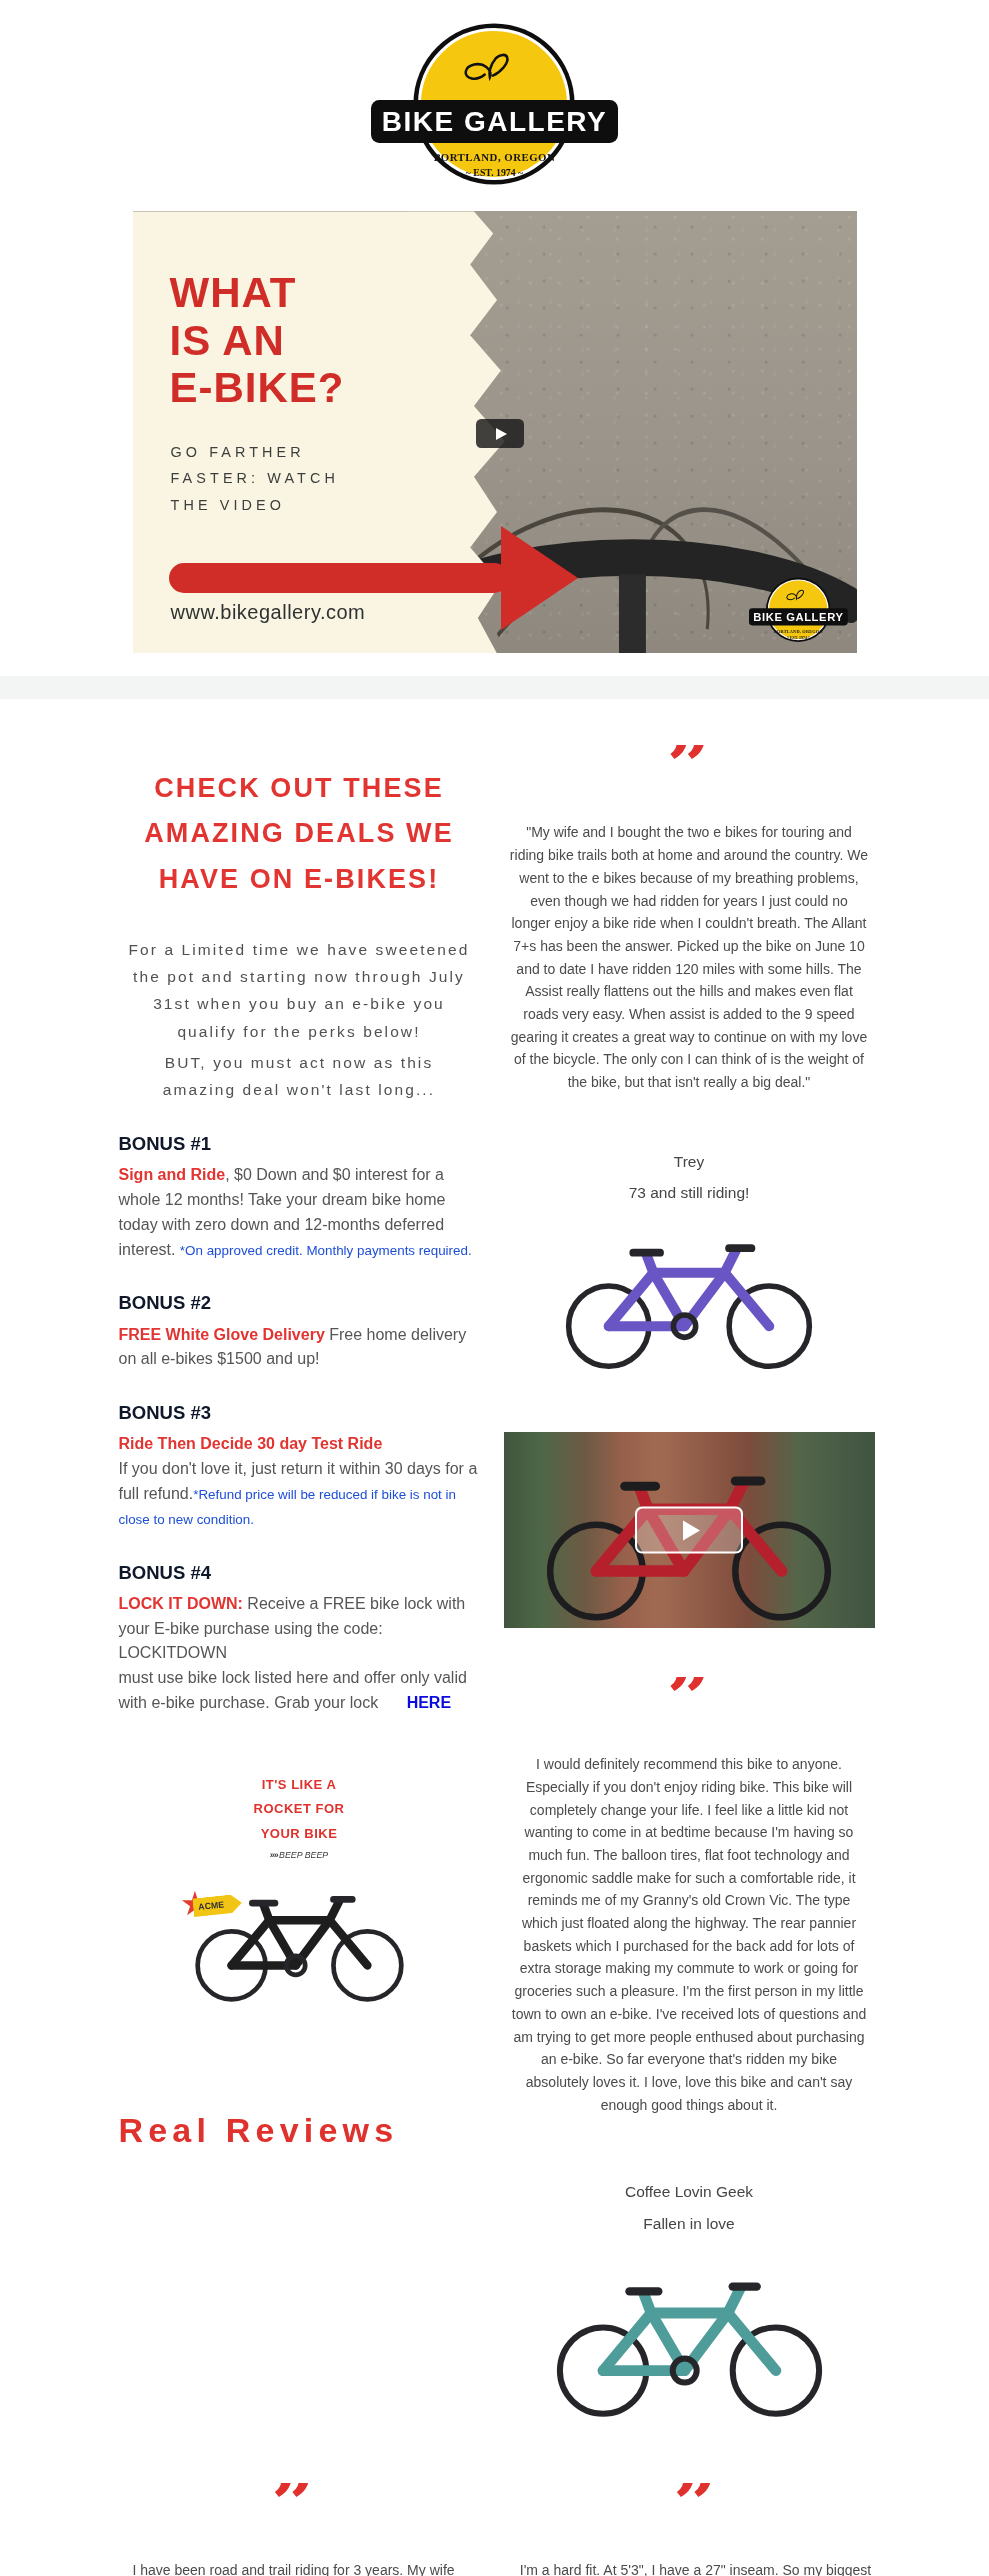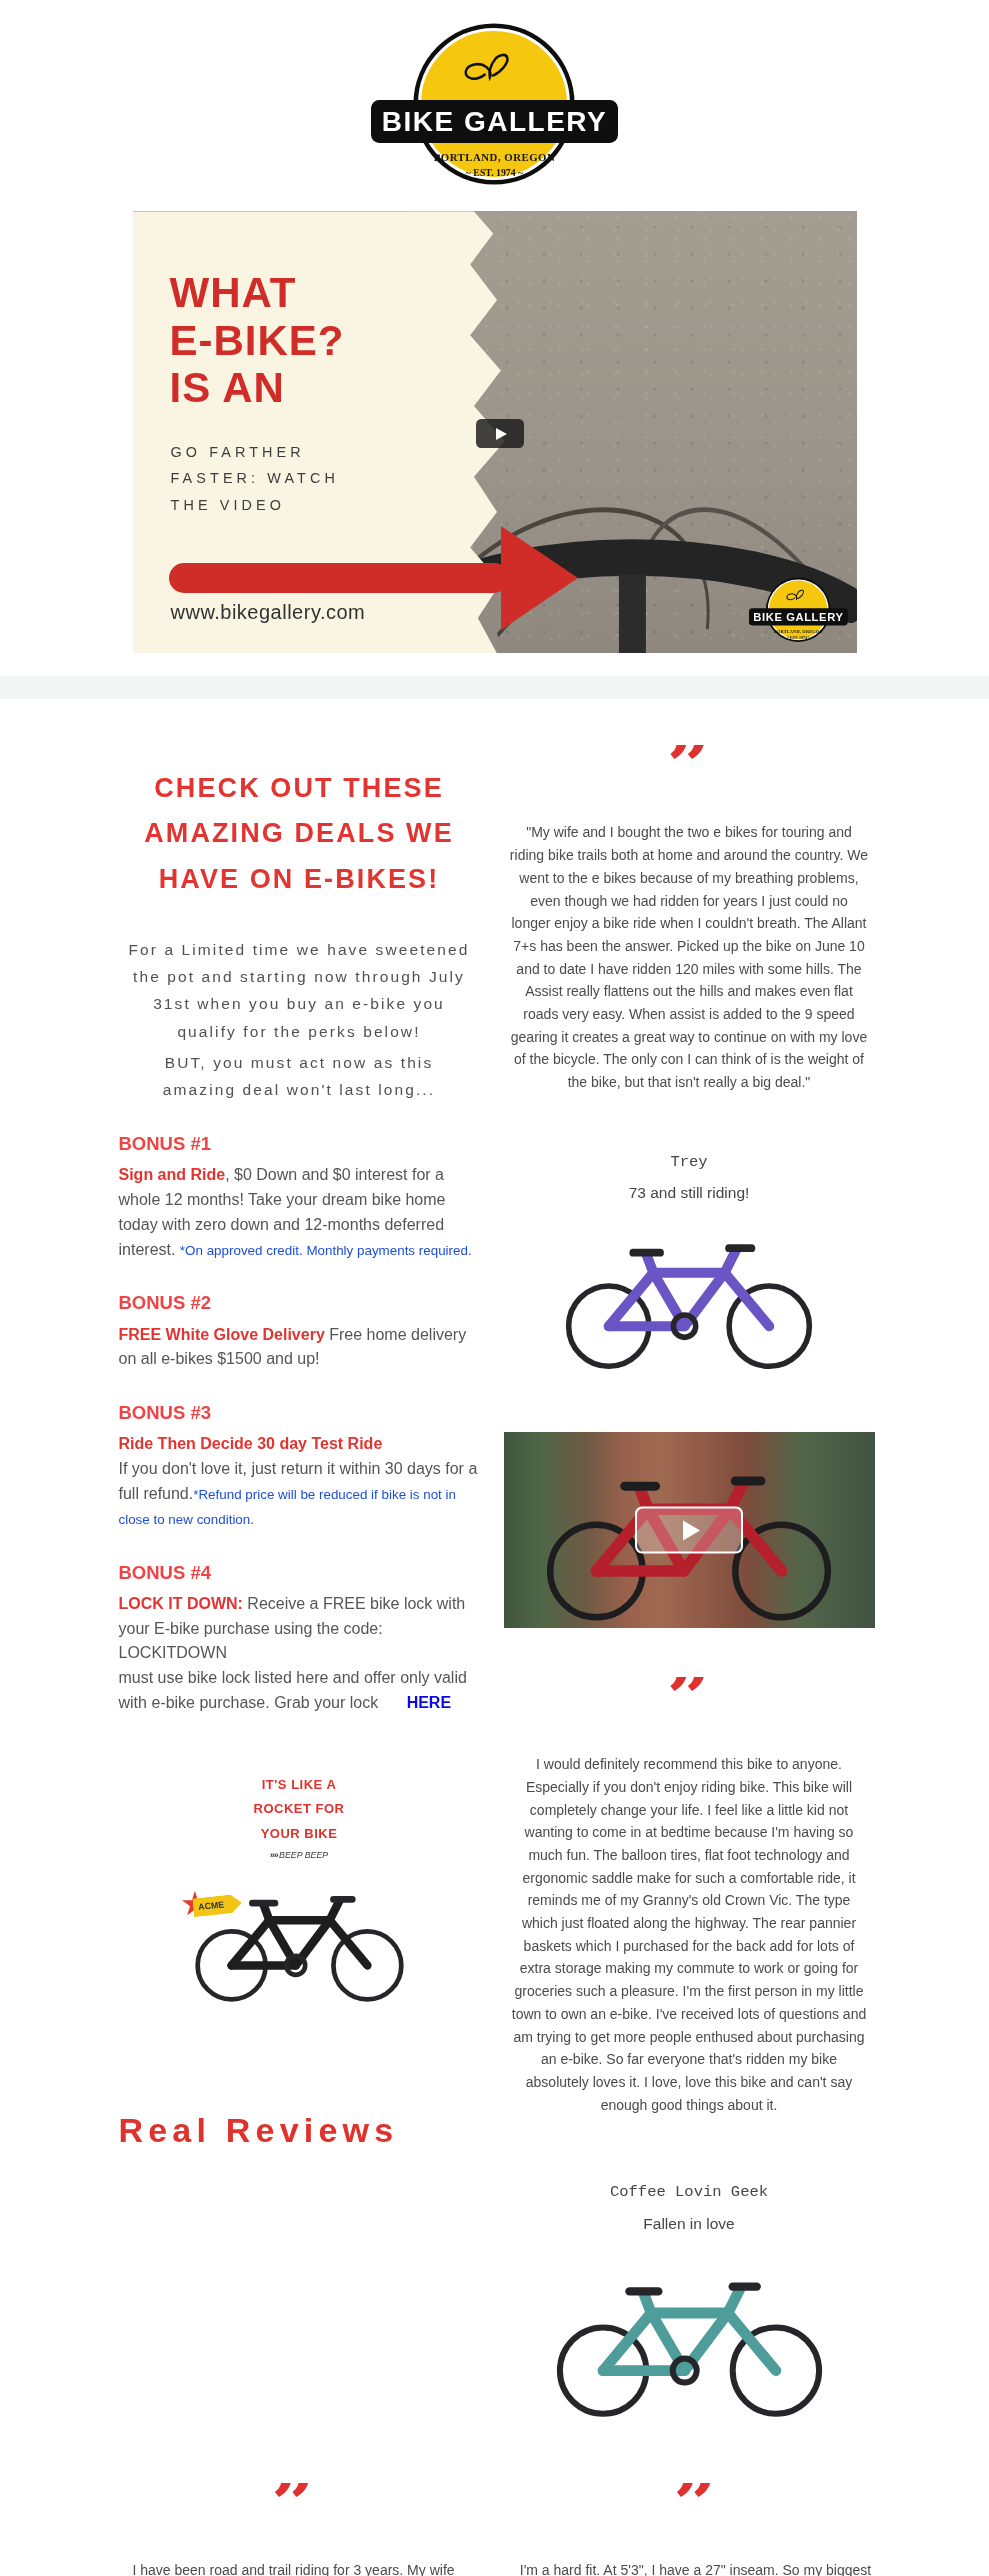--- a/index.html
+++ b/index.html
@@ -47,31 +47,31 @@
   .badge-small { transform:scale(0.4); transform-origin:top left; }
 
   .band { height:23px; background:#f3f5f5; margin-top:23px; }
 
   
   .main-grid { width:752px; margin:46px auto 0; display:grid; grid-template-columns:361px 371px; column-gap:20.6px;gap:24px; }
   .deals-heading { margin-top:20.6px; text-align:center; color:#e23430; font-size:27px; font-weight:bold; letter-spacing:2.1px; line-height:1.68; }
   .intro { margin:34px auto 0; width:96%; text-align:center; color:#4f5152; font-size:15.5px; letter-spacing:2.1px; line-height:1.75; }
   .intro2 { margin-top:4.1px; }
   .subheading { margin:44px auto 0; text-align:center; color:#333; font-size:29px; font-weight:bold; line-height:1.38; }
-  .bonus-label { margin-top:30px; color:#ef4444; font-size:18.5px; font-weight:bold; }
+  .bonus-label { margin-top:30px; color:#0f172a; font-size:18.5px; font-weight:bold; }
   .bonus-body { margin-top:8.2px; color:#555; font-size:16px; line-height:1.55; }
   .hl { color:#e23430; font-weight:bold; }
   .fine { font-size:13.4px; color:#1d4ed8; }
   .blue-link { color:#0b0bdd; font-weight:bold; text-decoration:none; cursor:pointer;padding-left:24px; }
   .block { display:block; }
 
   .quote-icon { display:block; text-align:center; font-family:"DejaVu Serif", serif; font-weight:bold;
     color:#e0312e; font-size:77px; line-height:.55; height:45px; overflow:hidden; }
   .testimonial { margin:31px auto 0; width:97%; text-align:center; color:#4b4b4b; font-size:14px; line-height:1.62; }
-  .t-name { margin-top:59px; text-align:center; color:#454545; font-size:15.5px;font-family:Liberation Mono, monospace; }
+  .t-name { margin-top:59px; text-align:center; color:#454545; font-size:15.5px; }
   .t-tag { margin-top:13.4px; text-align:center; color:#454545; font-size:15.5px; }
 
   .bike-figure { display:flex; justify-content:center; }
   .bike-svg { display:block; }
   .bike-purple { color:#6a55c4; }
   .bike-teal { color:#4e9d9b; }
   .bike-black { color:#1e1e1e; }
 
   .video-thumb { position:relative; margin-top:59px; width:100%; height:196px; cursor:pointer;
     background:linear-gradient(90deg,#41553e 0%, #4e6747 10%, #6e5a44 22%, #96604b 32%, #a06a52 42%, #8a5543 58%, #7c4c3c 66%, #53664a 80%, #3f5340 100%); }
@@ -120,22 +120,22 @@
         <path d="M40 115 C180 8 420 20 400 140" stroke="#4a463e" stroke-width="4" fill="none"></path>
         <path d="M560 112 C430 5 300 28 305 128" stroke="#55514a" stroke-width="4" fill="none"></path>
         <path d="M120 145 C240 55 430 58 565 135" stroke="#4a463e" stroke-width="4" fill="none"></path>
         <path d="M8 120 C150 68 450 68 592 120" stroke="#242424" stroke-width="30" fill="none" stroke-linecap="round"></path>
         <path d="M300 95 L300 160" stroke="#2c2c2c" stroke-width="36"></path>
       </svg>
     </div>
     <div class="hero-cream">
       <div class="hero-title">
         <div>WHAT</div>
+        <div>IS AN</div>
         <div>E-BIKE?</div>
-        <div>IS AN</div>
       </div>
       <div class="hero-sub">
         <div>GO FARTHER</div>
         <div>FASTER: WATCH</div>
         <div>THE VIDEO</div>
       </div>
       <div class="hero-www">www.bikegallery.com</div>
     </div>
     <div class="hero-arrow">
       <div class="shaft"></div>

